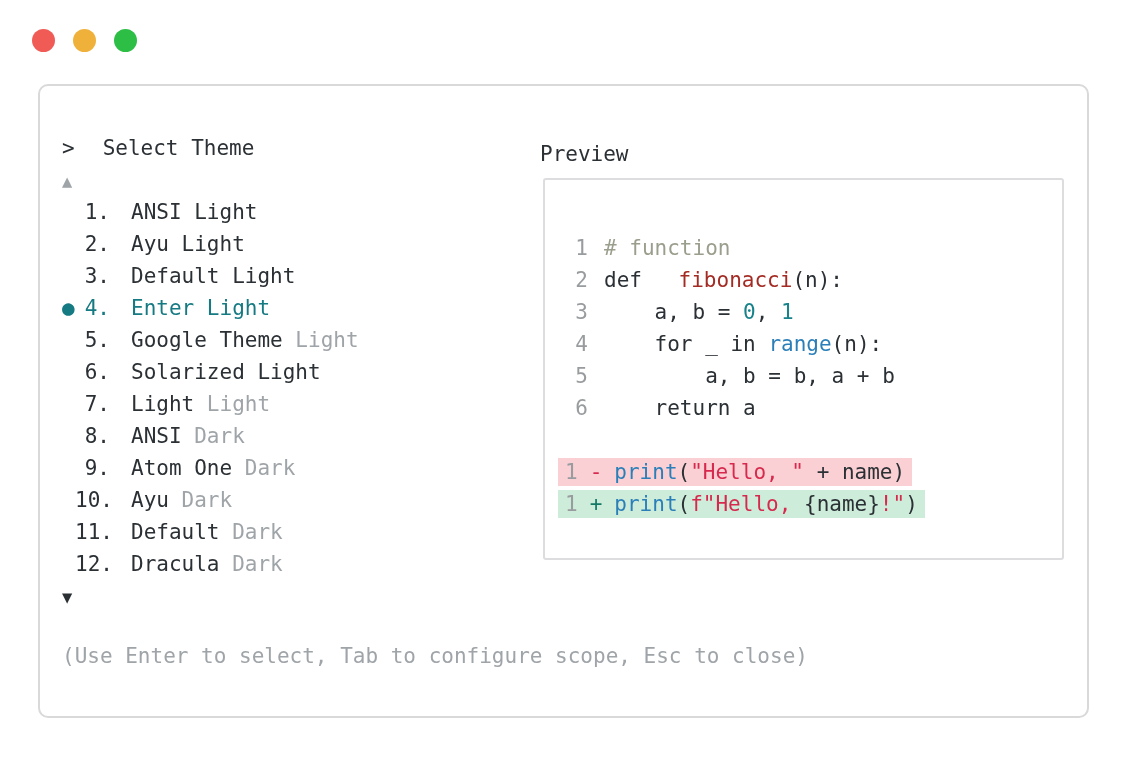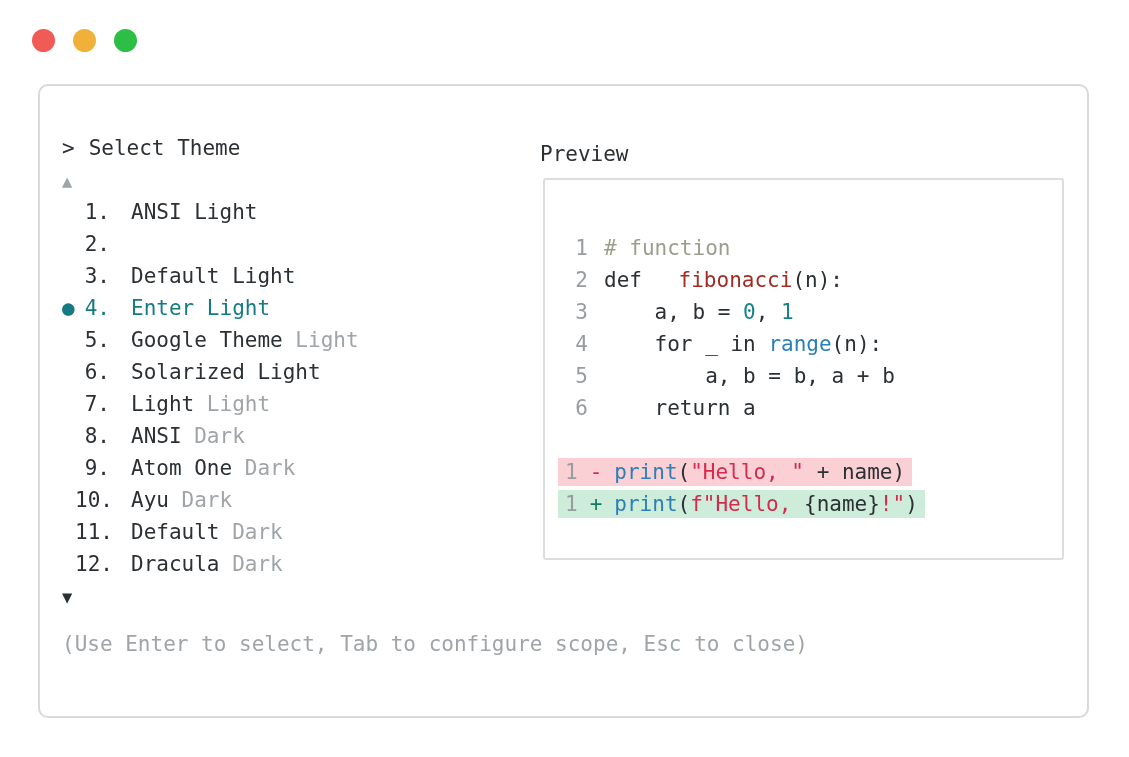--- a/index.html
+++ b/index.html
@@ -17,34 +17,34 @@
   .light.red{background:var(--traffic-red);}
   .light.yellow{background:var(--traffic-yellow);}
   .light.green{background:var(--traffic-green);}
 
   .panel{position:absolute; left:38px; top:84px; width:1051px; height:634px;
          background:#fff; border:2px solid var(--border); border-radius:10px;}
 
   .left-col{position:absolute; left:22px; top:46px; width:1000px;}
   .row{height:32px; line-height:32px; white-space:pre;}
   .prompt-caret{color:var(--text);}
-  .prompt-title{margin-left:14px;}
+  .prompt-title{margin-left:28px;}
   .scroll-ind{font-size:17px;}
   .scroll-up{color:var(--muted);}
   .scroll-down{color:var(--text);}
 
   .theme-item{display:flex; height:32px; line-height:32px; white-space:pre; cursor:default;}
   .theme-item .gutter{width:13px; flex:0 0 13px; color:var(--accent-teal);}
   .theme-item .num{width:35px; flex:0 0 35px; text-align:right;}
   .theme-item .name{margin-left:21px;}
   .theme-item .name-muted{color:var(--muted);}
   .theme-item.selected .num, .theme-item.selected .name-main,
   .theme-item.selected .name-muted{color:var(--accent-teal);}
 
-  .help-row{height:32px; line-height:32px; margin-top:16px; color:var(--muted); white-space:pre;}
+  .help-row{height:32px; line-height:32px; margin-top:28px; color:var(--muted); white-space:pre;}
 
   .preview-label{position:absolute; left:500px; top:46px; height:32px; line-height:32px;margin-top:6px;}
   .preview-box{position:absolute; left:503px; top:92px; width:521px; height:382px;
                background:#fff; border:2px solid #dddde0; border-radius:3px; overflow:hidden;}
   .code-wrap{position:absolute; left:0; top:52px; width:100%;}
   .code-row{display:flex; height:32px; line-height:32px; white-space:pre;}
   .code-row .lnum{width:43px; flex:0 0 43px; text-align:right; color:var(--line-number);}
   .code-row .code{margin-left:16px;}
   .blank-row{height:32px;}
   .tok{white-space:pre;}
@@ -82,20 +82,21 @@
     <div>
   <div class="theme-item">
     <span class="gutter"></span>
     <span class="num">1.</span>
     <span class="name"><span class="name-main">ANSI Light</span><span class="name-muted"></span></span>
   </div>
 
   <div class="theme-item">
     <span class="gutter"></span>
     <span class="num">2.</span>
+    <span class="name"><span class="name-main">Ayu Light</span><span class="name-muted"></span></span>
   </div>
 
   <div class="theme-item">
     <span class="gutter"></span>
     <span class="num">3.</span>
     <span class="name"><span class="name-main">Default Light</span><span class="name-muted"></span></span>
   </div>
 
   <div class="theme-item selected">
     <span class="gutter">●</span>

